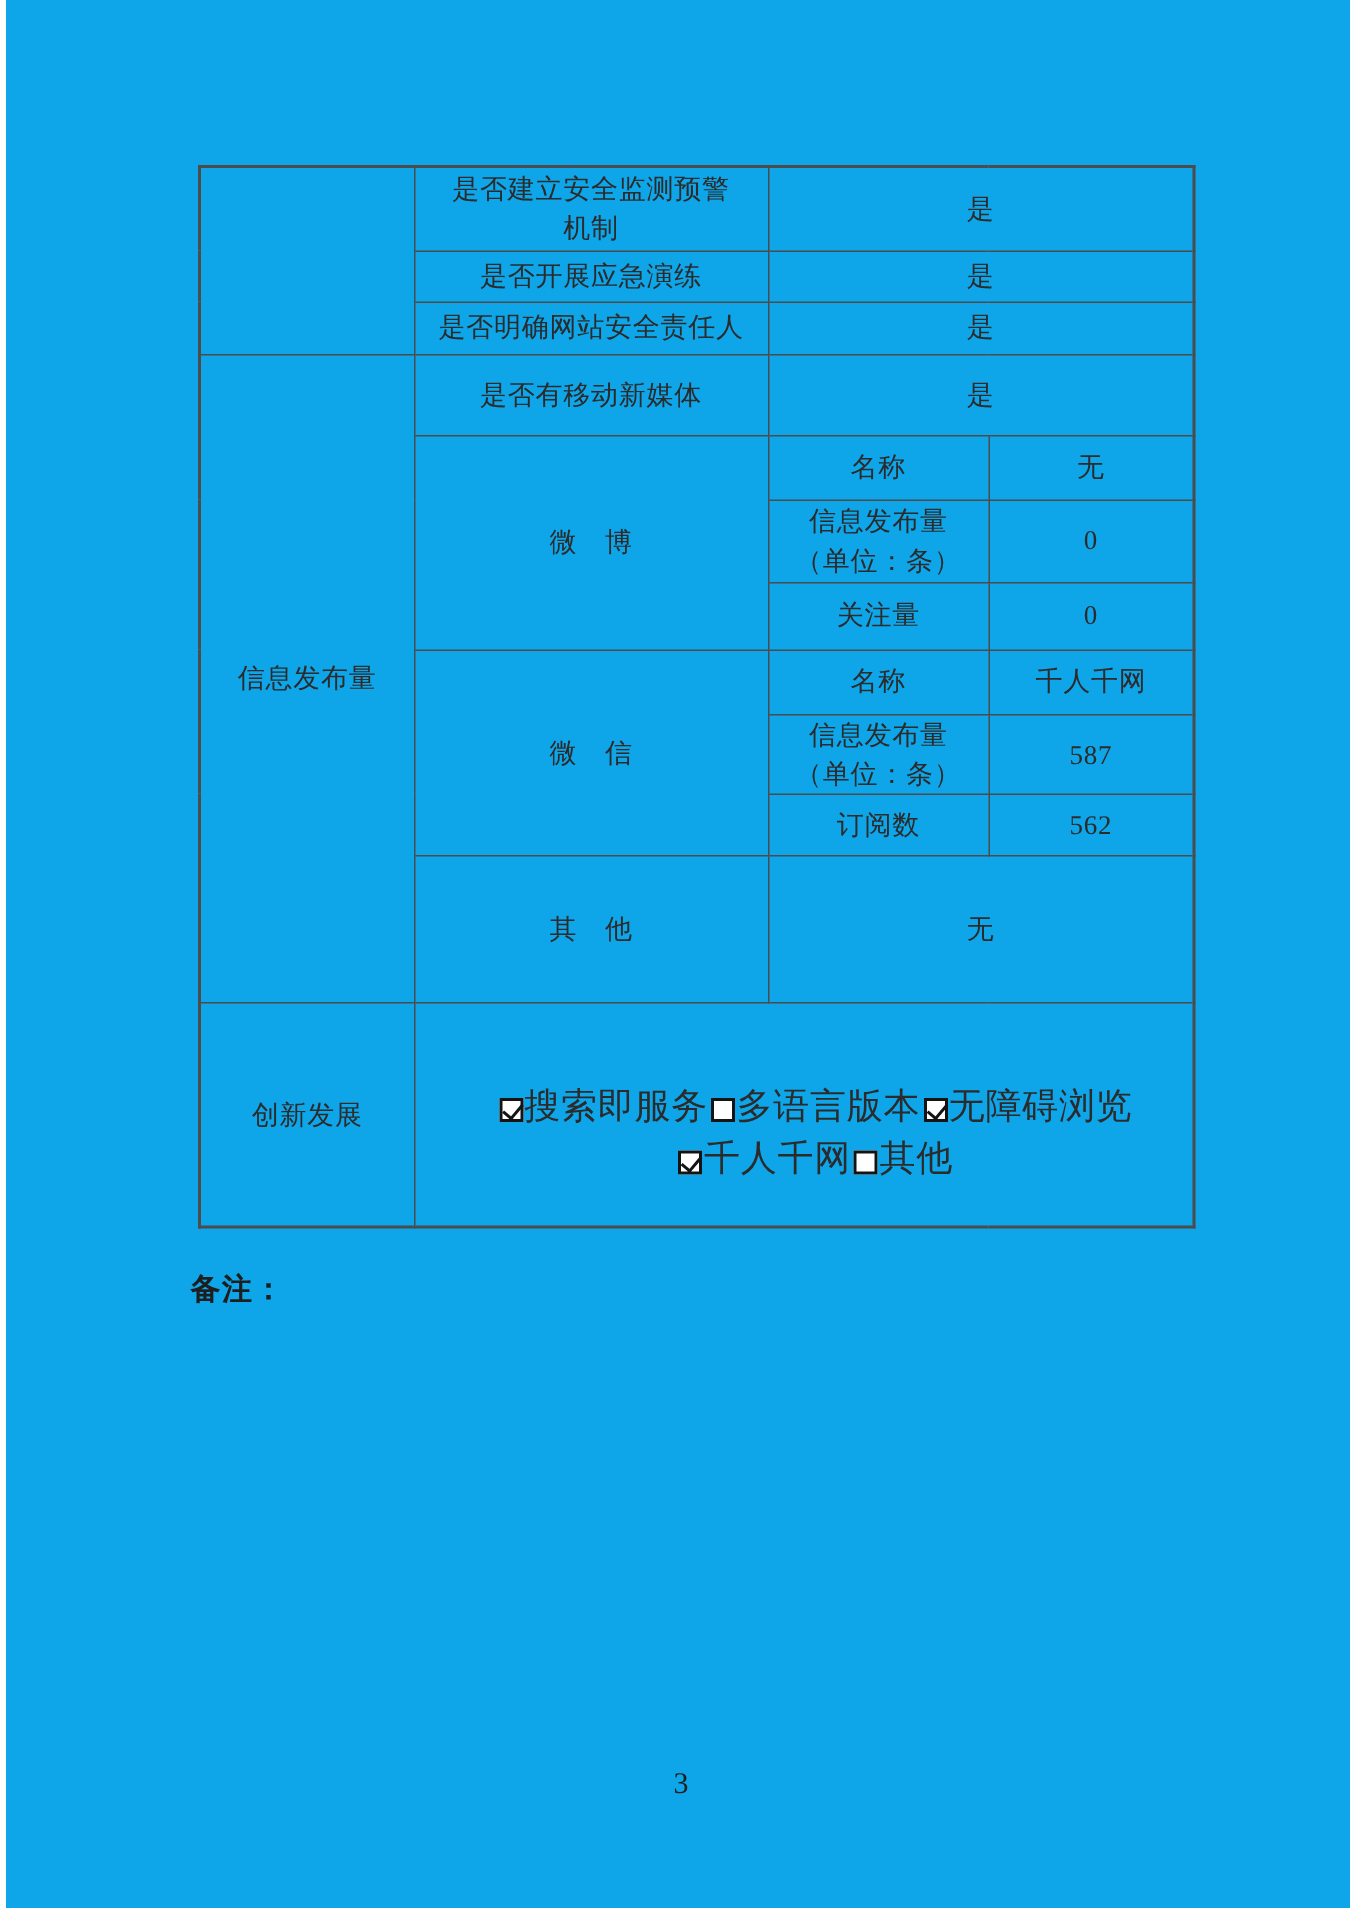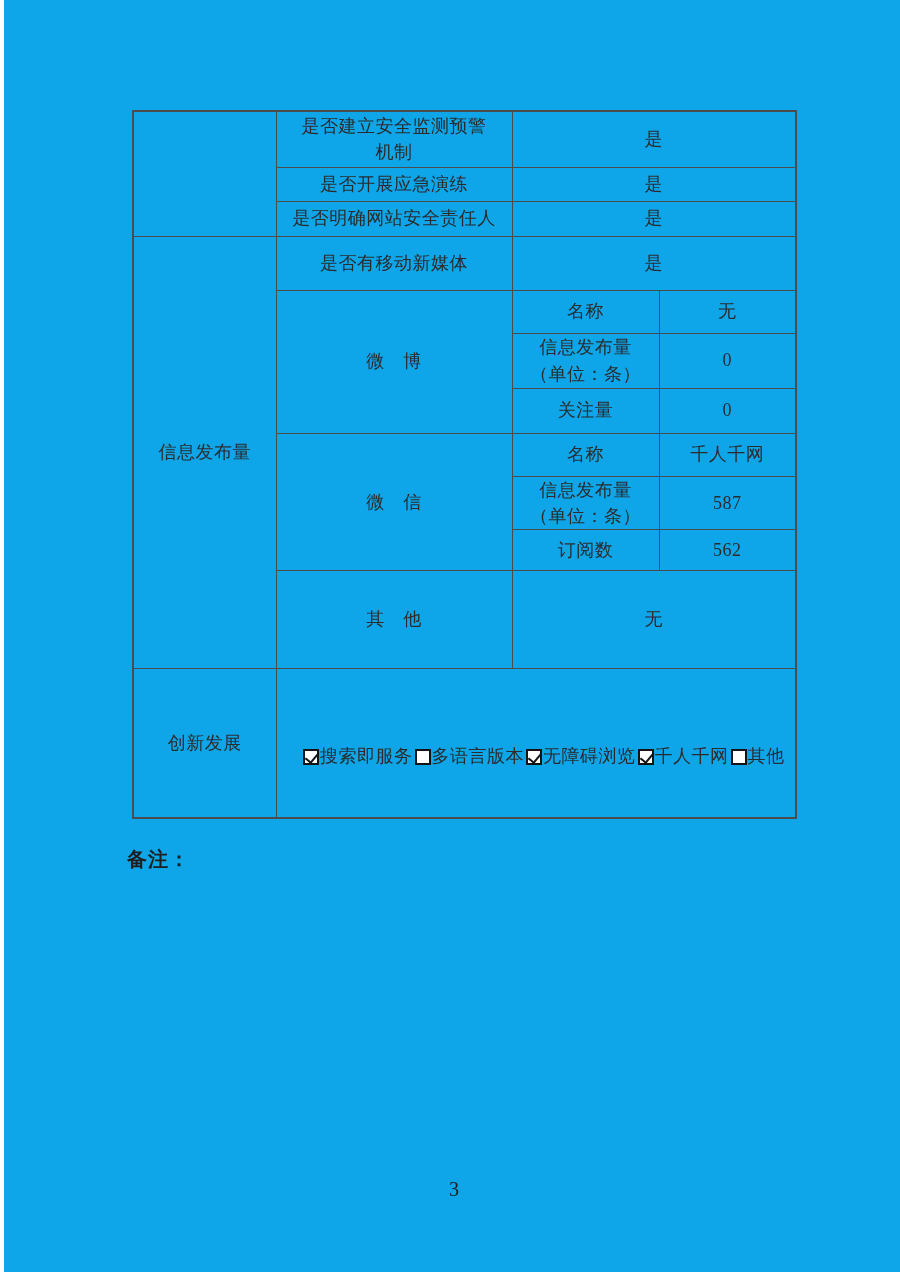--- a/index.html
+++ b/index.html
@@ -67,21 +67,21 @@
   .cb.checked::after {
     content: "";
     position: absolute;
     left: 3px; top: -1px;
     width: 6px; height: 11px;
     border: solid #141414;
     border-width: 0 2.6px 2.6px 0;
     transform: rotate(40deg);
   }
   .cb-option { display: inline-block; }
-  .cb-label { display: inline; font-size: 18px; letter-spacing: 0.5px; }
+  .cb-label { display: inline; font-size: 24px; letter-spacing: 0.5px; }
 
   .remarks {
     position: absolute;
     left: 123px; top: 846px;
     font-size: 20px;
     font-weight: bold;
     letter-spacing: 1px;
     color: #1e1e1e;
   }
   .page-number {

